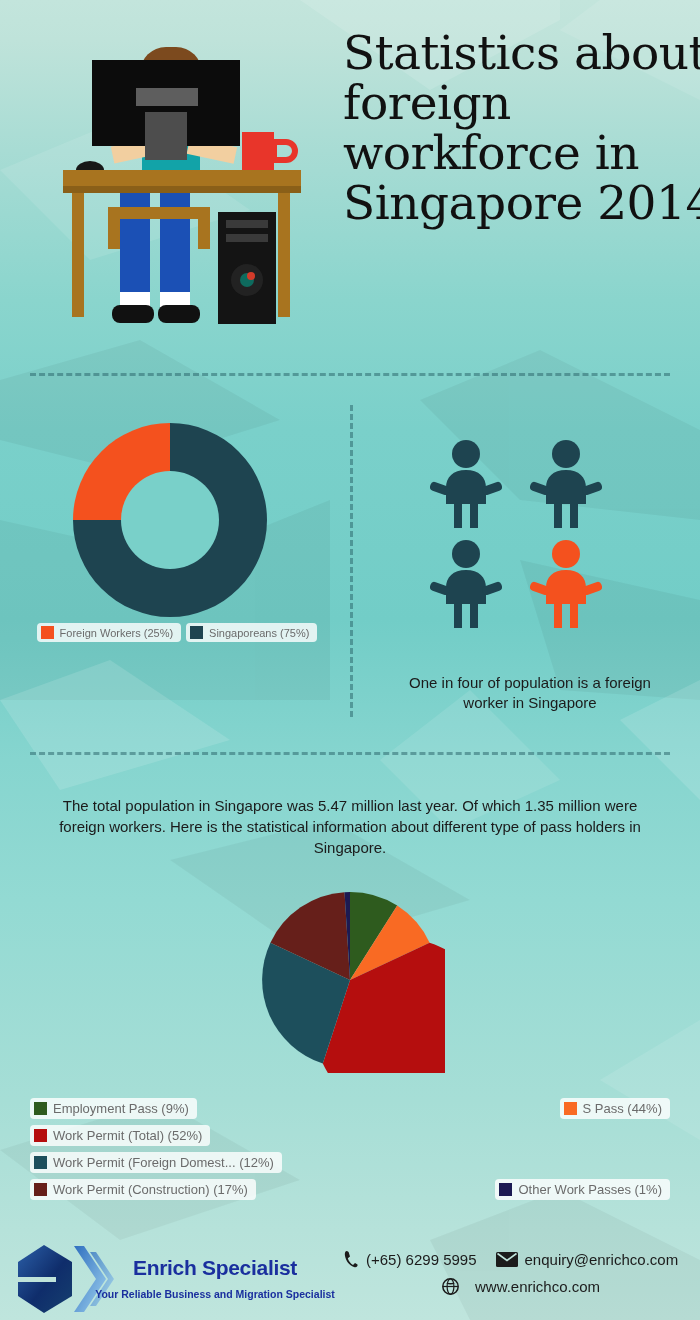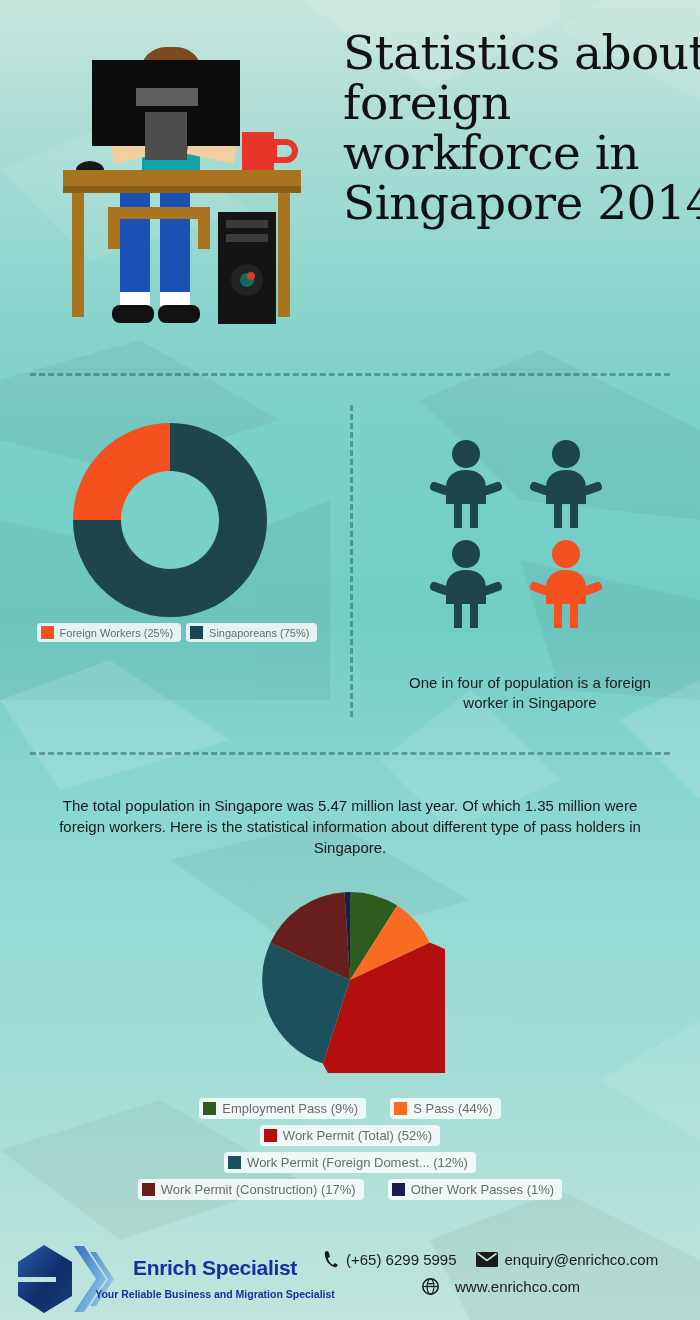--- a/index.html
+++ b/index.html
@@ -71,34 +71,34 @@
     text-align: center; font-size: 15px; line-height: 21px; color: #1b1b1b;
   }
   .pie-wrap { position: absolute; left: 255px; top: 888px; width: 190px; height: 185px; }
 
   .pie-legend {
     position: absolute; left: 30px; top: 1098px; width: 640px;
     display: flex; flex-wrap: wrap; justify-content: center;
     gap: 6px 8px;
   }
   .pie-legend .legend-pill { font-size: 13px; }
-  .pl-row { width: 100%; display: flex; justify-content: center; gap: 24px; }
+  .pl-row { width: 100%; display: flex; justify-content: space-between; gap: 24px; }
 
   
   .footer { position: absolute; left: 0; top: 1238px; width: 700px; height: 82px; }
   .logo-mark { position: absolute; left: 14px; top: 4px; width: 108px; height: 74px; }
   .brand {
     position: absolute; left: 85px; top: 18px; width: 260px; text-align: center;
   }
   .brand-name {
     font-size: 21px; font-weight: bold; color: #1a2f9e;
     font-family: "Liberation Sans", sans-serif; letter-spacing: -0.3px;
   }
   .brand-tag { font-size: 10.5px; font-weight: bold; color: #1a2f9e; margin-top: 8px; }
-  .contact { position: absolute; left: 324px; top: 12px; width: 350px; color: #1b1b1b; }
+  .contact { position: absolute; left: 344px; top: 12px; width: 350px; color: #1b1b1b; }
   .c-row { display: flex; align-items: center; gap: 7px; font-size: 15px; }
   .c-row + .c-row { margin-top: 10px; gap: 16px; }
   .c-icon { flex: none; display: inline-flex; }
 </style>
 </head>
 <body>
 
 <div id="page">
 
   <svg class="bgsvg" viewBox="0 0 700 1320" preserveAspectRatio="none">

